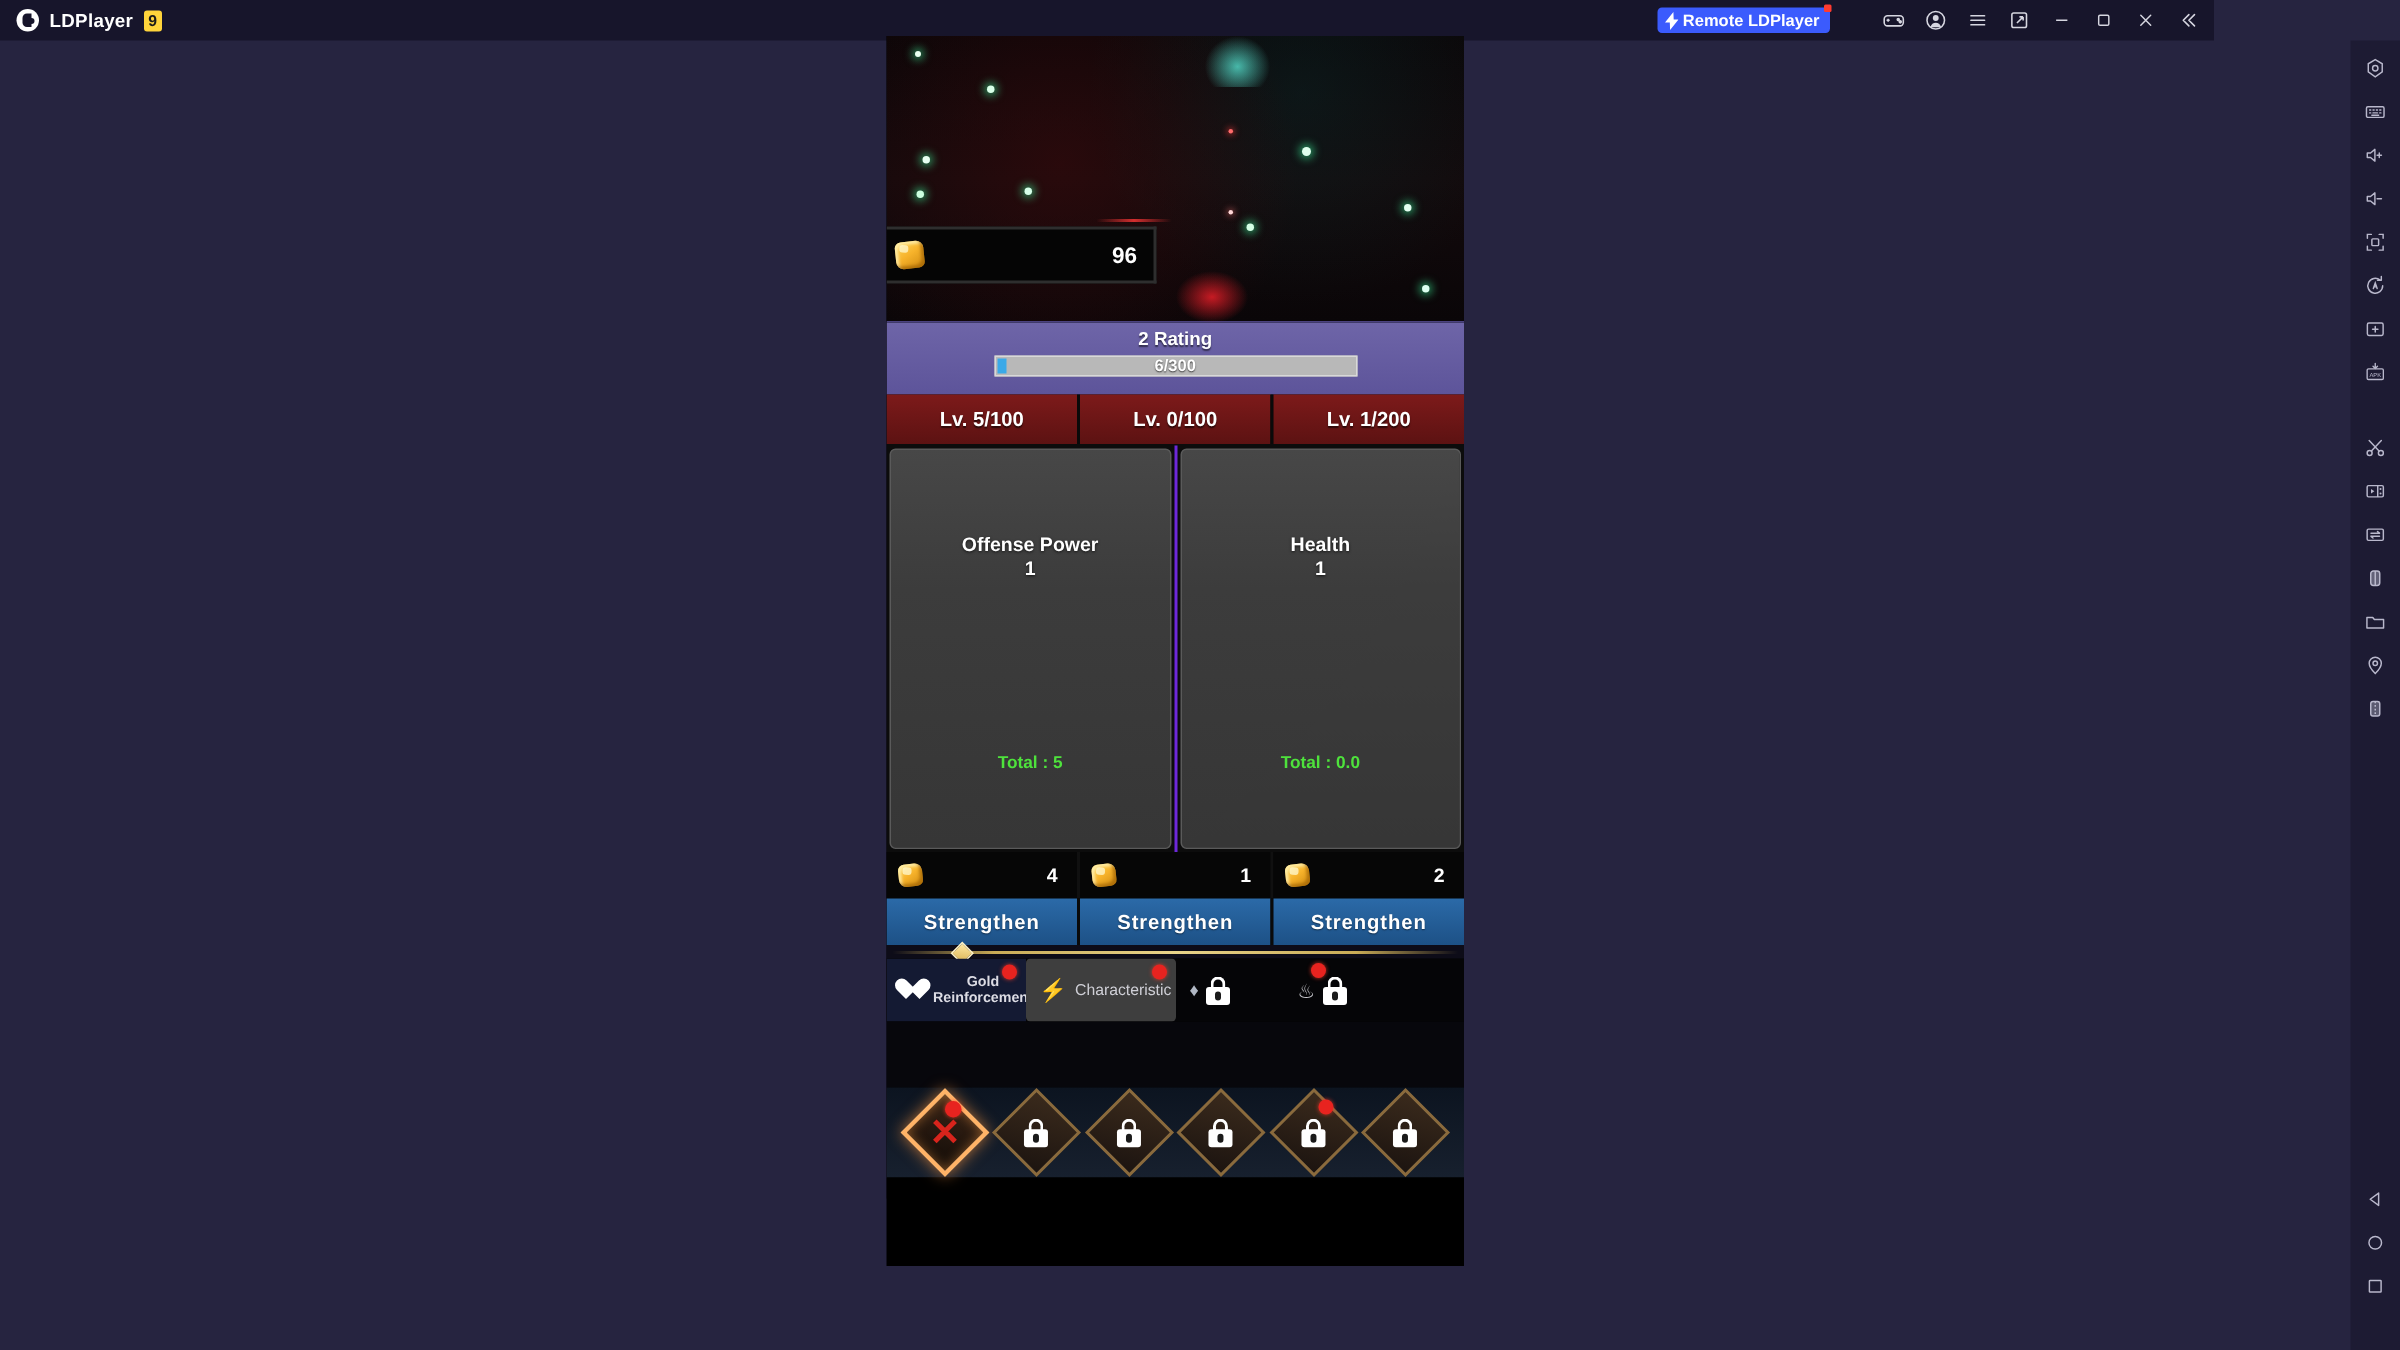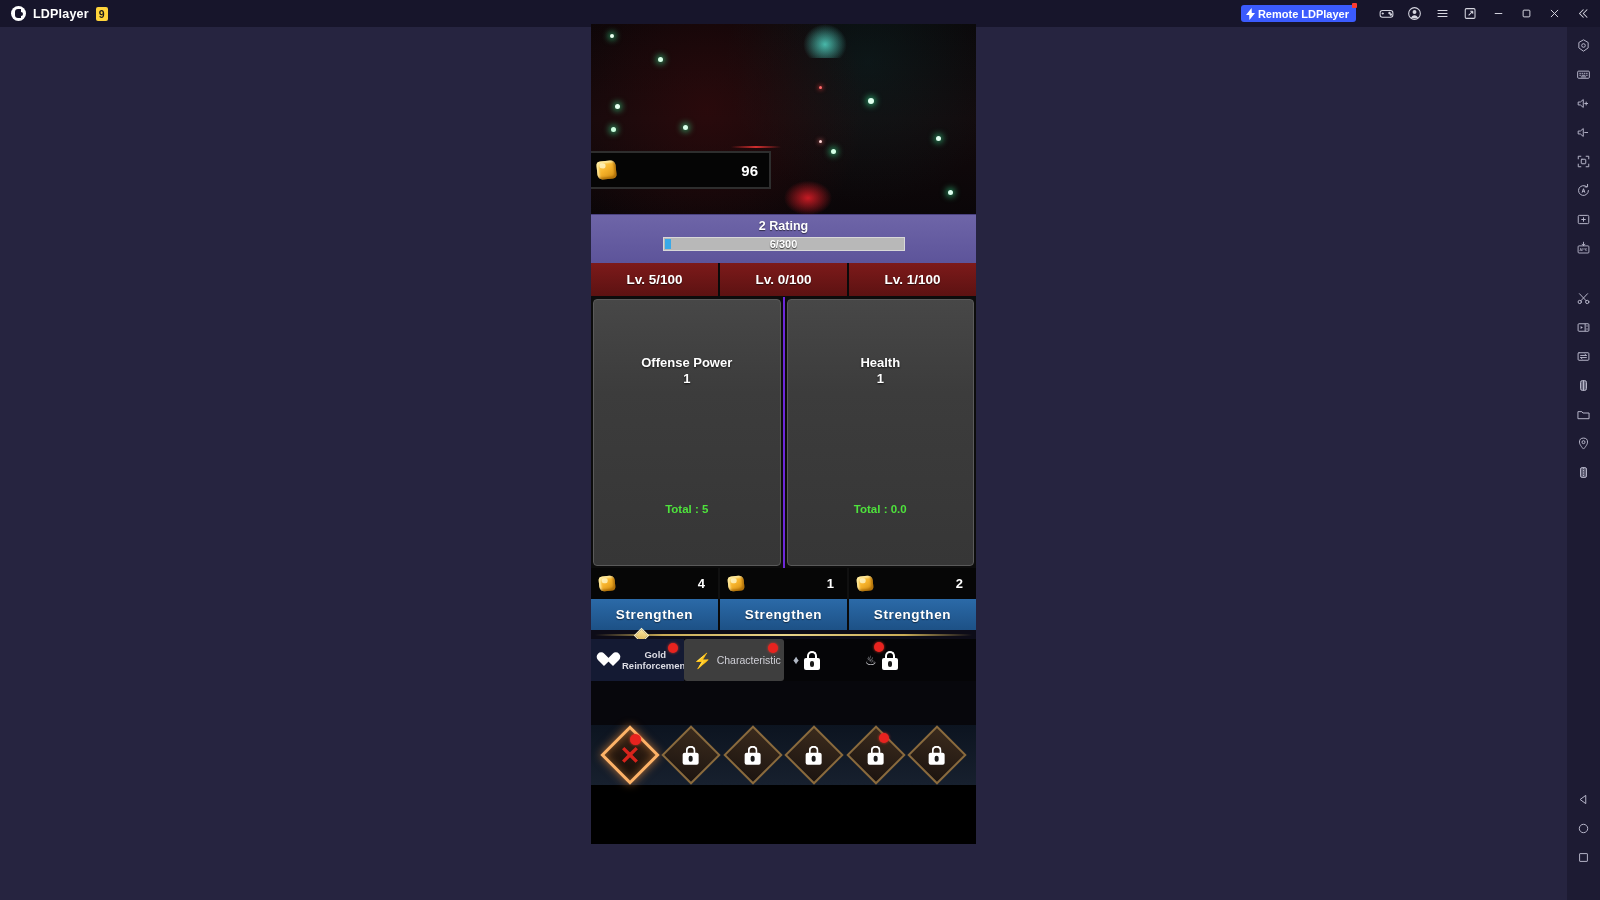--- a/index.html
+++ b/index.html
@@ -6,21 +6,21 @@
   * { margin:0; padding:0; box-sizing:border-box; }
   html,body { width:1600px; height:900px; overflow:hidden; }
   body {
     background:#262440;
     font-family:"Liberation Sans", sans-serif;
     -webkit-font-smoothing:antialiased;
   }
 
   
   #titlebar{
-    position:absolute; top:0; left:0; width:1600px; height:27px;
+    position:absolute; top:0; left:0; width:1476px; height:27px;
     background:#17152b;
     display:flex; align-items:center;
   }
   #brand{ display:flex; align-items:center; gap:7px; padding-left:11px; }
   #brand .logo{
     width:15px; height:15px; border-radius:50%;
     background:#ffffff; position:relative; flex:none;
   }
   #brand .logo::after{
     content:""; position:absolute; left:4px; top:3px;
@@ -33,21 +33,21 @@
   }
   #brand .name{ color:#fff; font-size:12.5px; font-weight:bold; letter-spacing:.2px; }
   #brand .ver{
     background:#ffd43b; color:#1a1a1a; font-size:10.5px; font-weight:bold;
     padding:0 3px; border-radius:2px; line-height:14px; height:14px;
   }
   #tb-right{ margin-left:auto; display:flex; align-items:center; gap:0; padding-right:4px; }
   .remote-btn{
     background:#3b5bfd; color:#fff; font-size:11px; font-weight:bold;
     height:17px; border-radius:3px; display:flex; align-items:center;
-    gap:3px; padding:0 7px 0 5px; margin-right:16px; position:relative;
+    gap:3px; padding:0 7px 0 5px; margin-right:28px; position:relative;
     border:none; cursor:pointer;
   }
   .remote-btn .dot-red{
     position:absolute; right:-1px; top:-2px; width:5px; height:5px;
     background:#ff3b30; border-radius:1px;
   }
   .tb-icon{
     width:28px; height:27px; display:flex; align-items:center; justify-content:center;
     color:#d6d6e0; cursor:pointer;
   }
@@ -517,21 +517,21 @@
     <div id="rating-bar">
       <div id="rating-fill" style="width: calc(2.5%); background: rgb(58, 169, 232);"></div>
       <span class="rtext">6/300</span>
     </div>
   </div>
 
 
   <div id="lv-row">
     <div class="lv">Lv. 5/100</div>
     <div class="lv">Lv. 0/100</div>
-    <div class="lv">Lv. 1/100</div>
+    <div class="lv">Lv. 1/200</div>
   </div>
 
   <div id="cards-row">
     <div class="cardcell">
       <div class="card">
         <div class="cname">Offense Power</div>
         <div class="cval">1</div>
         <div class="ctotal">Total : 5</div>
       </div>
     </div>

